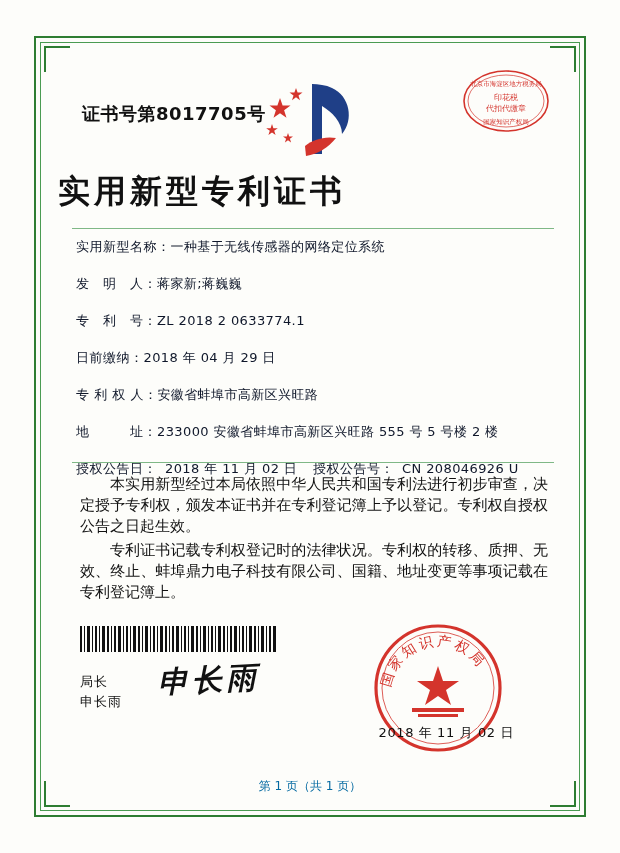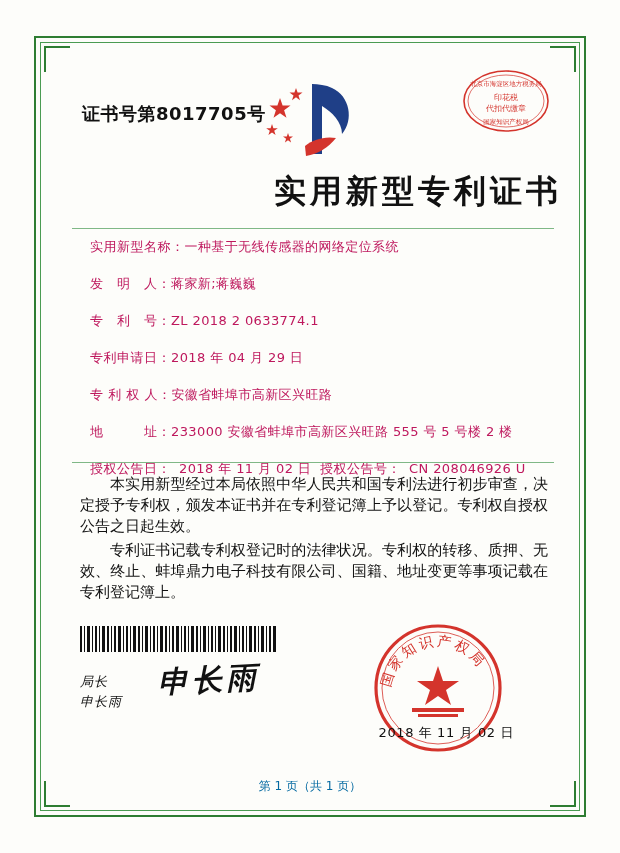--- a/index.html
+++ b/index.html
@@ -87,42 +87,41 @@
     top: 8px;
     width: 92px;
     height: 66px;
   }
 
   .title {
     position: absolute;
     top: 110px;
     left: 0;
     right: 0;
-    text-align: right;
+    text-align: left;
     font-family: "DejaVu Sans", "Liberation Sans", sans-serif;
     font-size: 32px;
     font-weight: bold;
     letter-spacing: 4px;
     color: #111;
   }
 
   .fields {
     position: absolute;
     top: 178px;
     left: 18px;
     right: 12px;
   }
   .field-row {
     display: flex;
     align-items: flex-start;
     font-size: 13px;
     line-height: 18px;
     margin-bottom: 19px;
-    color: #be185d;
-    margin-left: 14px;
+    color: #0f172a;
   }
   .field-label {
     flex: 0 0 auto;
     white-space: pre;
     letter-spacing: 0.5px;
   }
   .field-value {
     flex: 1 1 auto;
     letter-spacing: 0.4px;
   }
@@ -169,21 +168,20 @@
     height: 26px;
   }
 
   .signature-block {
     position: absolute;
     left: 22px;
     top: 612px;
     font-size: 13px;
     line-height: 20px;
     letter-spacing: 1px;
-    font-style: italic;
   }
   .sig-script {
     position: absolute;
     left: 100px;
     top: 600px;
     font-family: "DejaVu Serif", "Liberation Serif", serif;
     font-size: 30px;
     font-style: italic;
     font-weight: bold;
     color: #111;
@@ -273,21 +271,21 @@
         <span class="field-label">发　明　人：</span>
         <span class="field-value">蒋家新;蒋巍巍</span>
       </div>
 
       <div class="field-row">
         <span class="field-label">专　利　号：</span>
         <span class="field-value">ZL 2018 2 0633774.1</span>
       </div>
 
       <div class="field-row">
-        <span class="field-label">专利申请日：</span>
+        <span class="field-label">日前缴纳：</span>
         <span class="field-value">2018 年 04 月 29 日</span>
       </div>
 
       <div class="field-row">
         <span class="field-label">专 利 权 人：</span>
         <span class="field-value">安徽省蚌埠市高新区兴旺路</span>
       </div>
 
       <div class="field-row">
         <span class="field-label">地　　　址：</span>

